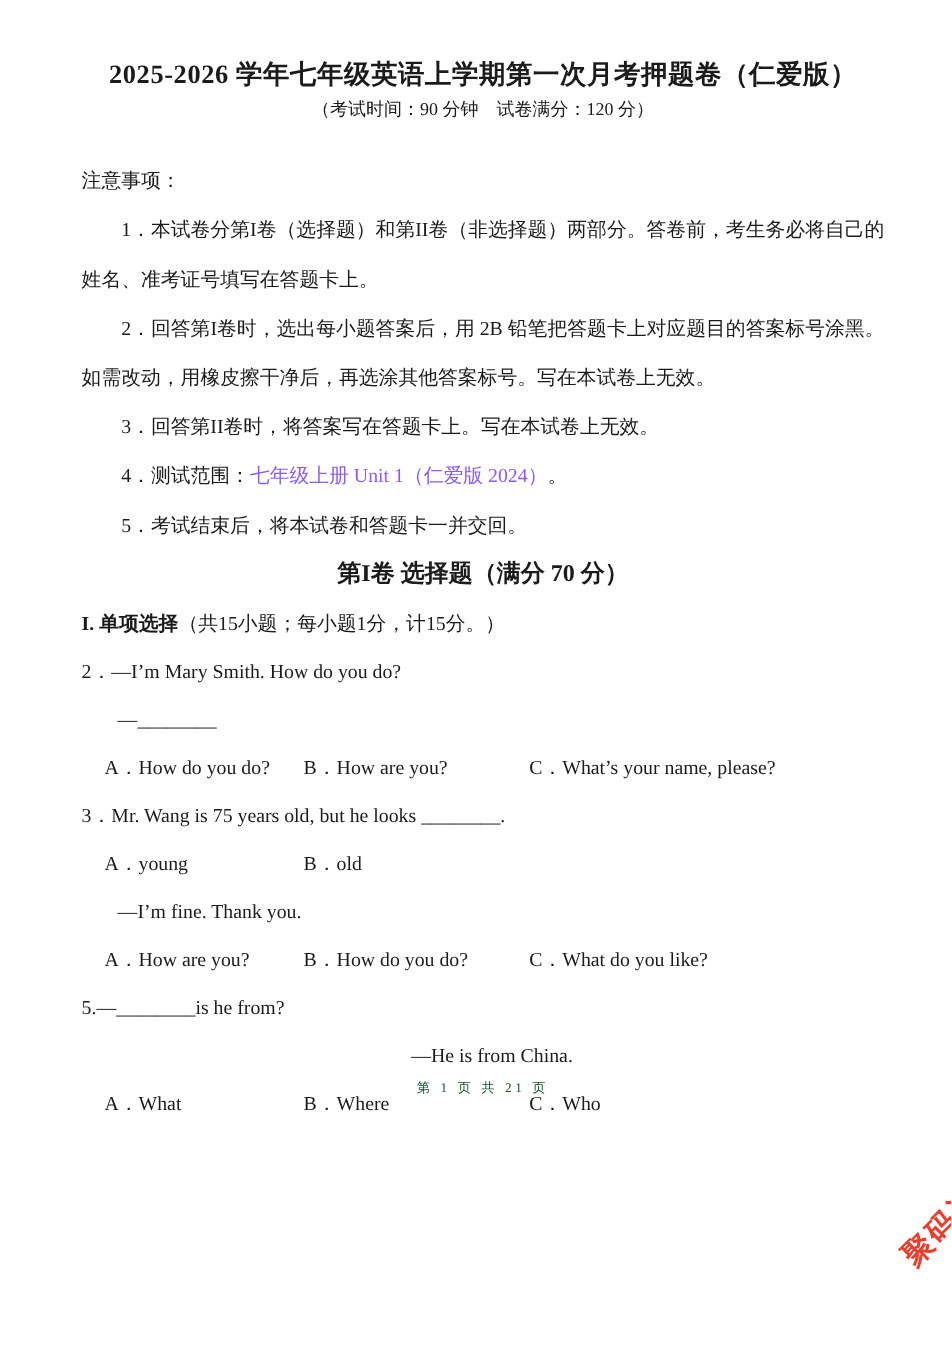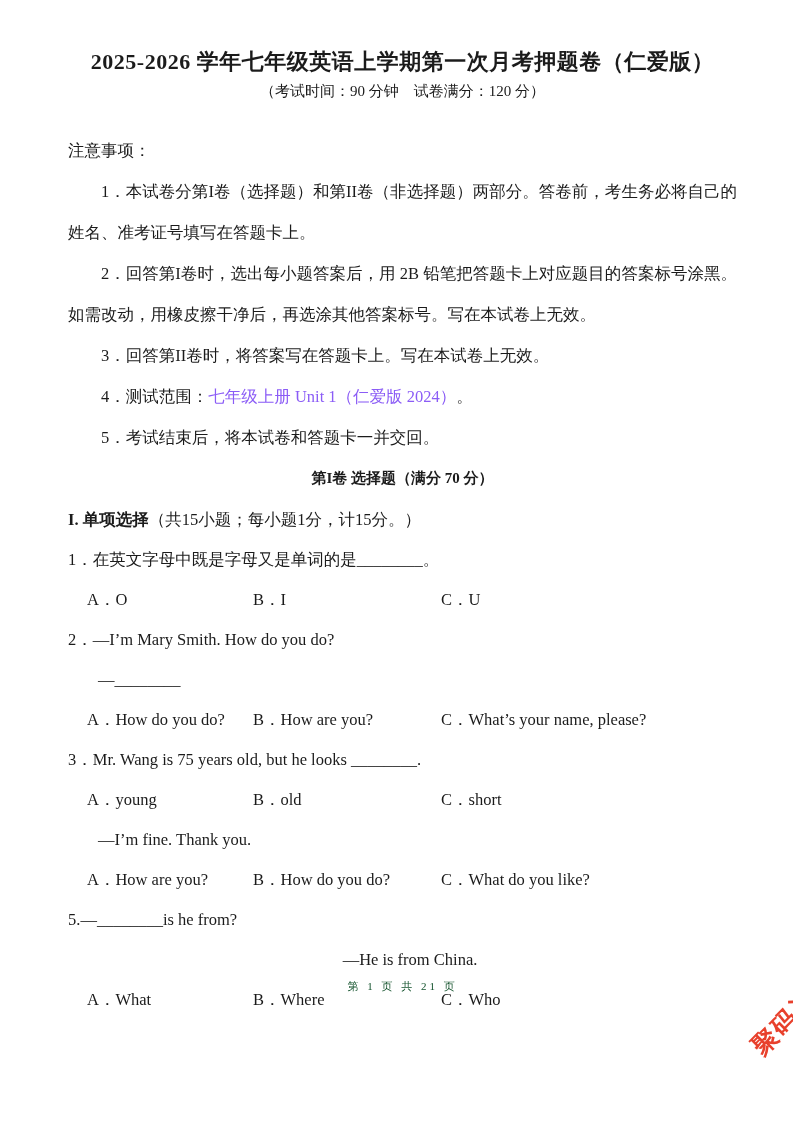--- a/index.html
+++ b/index.html
@@ -18,21 +18,21 @@
     text-align:center;letter-spacing:.5px;
   }
   .doc-subtitle{
     margin-top:5px;
     font-size:15px;text-align:center;
   }
   .body-text{margin-top:29px;font-size:16.5px;}
   .body-text p{margin:0;line-height:41px;}
   .notice-item{text-indent:33px;text-align:justify;}
   .section-title{
-    text-align:center;font-weight:700;font-size:15px;line-height:41px;
+    text-align:center;font-weight:700;font-size:20px;line-height:41px;
   }
   .part-heading{line-height:41px;}
   .part-heading .bold{font-weight:700;}
   .questions p{line-height:40px;margin:0;}
   .q-resp{padding-left:30px;}
   .q-resp-sm{padding-left:15px;text-align:center;}
   .opts{display:flex;line-height:40px;padding-left:19px;}
   .opts .o1{width:166px;}
   .opts .o2{width:188px;}
   .opts .o3{flex:1;}
@@ -69,45 +69,36 @@
         <p class="notice-item"><span>4．测试范围：</span><span class="red" style="color: #8b5cf6;">七年级上册 Unit 1（仁爱版 2024）</span><span>。</span></p>
         <p class="notice-item">5．考试结束后，将本试卷和答题卡一并交回。</p>
       </div>
 
       <p class="section-title">第I卷 选择题（满分 70 分）</p>
 
       <p class="part-heading"><span class="bold">I. 单项选择</span><span>（共15小题；每小题1分，计15分。）</span></p>
 
       <div class="questions">
 
-        <div>
-          <p>1．在英文字母中既是字母又是单词的是________。</p>
-          <div class="opts">
-            <span class="o1">A．O</span>
-            <span class="o2">B．I</span>
-            <span class="o3">C．U</span>
-          </div>
-        </div>
 
         <div>
           <p>2．—I’m Mary Smith. How do you do?</p>
           <p class="q-resp">—________</p>
           <div class="opts">
             <span class="o1">A．How do you do?</span>
             <span class="o2">B．How are you?</span>
             <span class="o3">C．What’s your name, please?</span>
           </div>
         </div>
 
         <div>
           <p>3．Mr. Wang is 75 years old, but he looks ________.</p>
           <div class="opts">
             <span class="o1">A．young</span>
             <span class="o2">B．old</span>
-            <span class="o3">C．short</span>
           </div>
         </div>
 
         <div>
           <p class="q-resp">—I’m fine. Thank you.</p>
           <div class="opts">
             <span class="o1">A．How are you?</span>
             <span class="o2">B．How do you do?</span>
             <span class="o3">C．What do you like?</span>
           </div>

